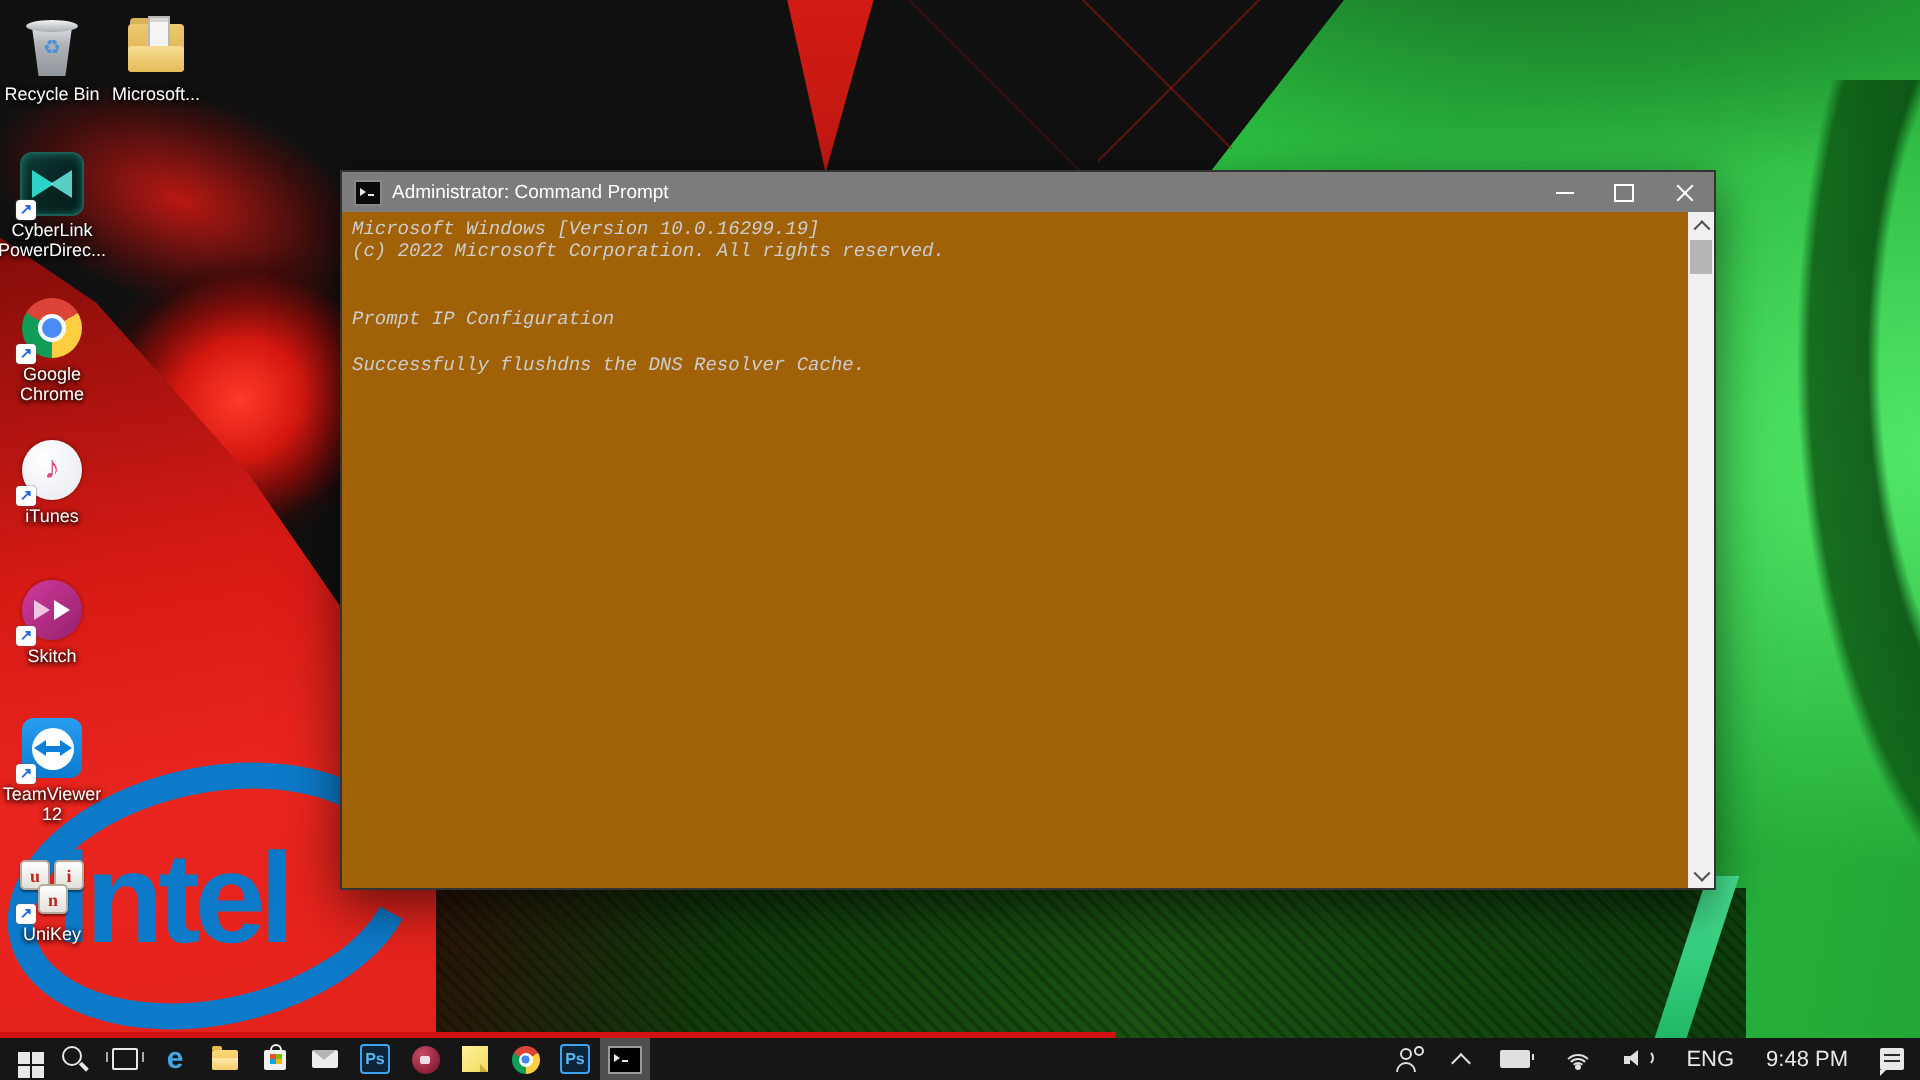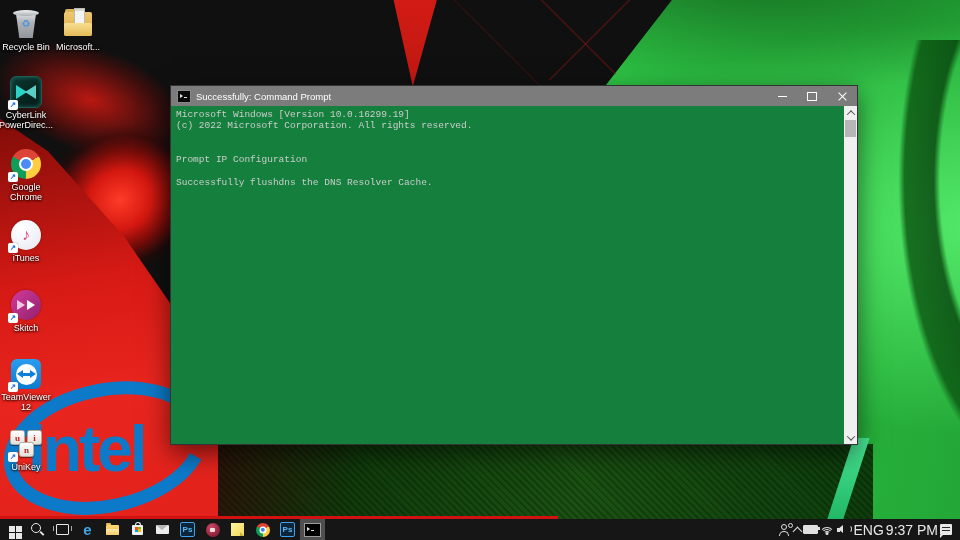--- a/index.html
+++ b/index.html
@@ -112,22 +112,22 @@
     border-top:2px solid transparent;border-bottom:2px solid transparent;border-left:3px solid #e8e8e8;}
   .tcmd::after,.tbcmd::after{content:'';position:absolute;left:6px;top:6px;width:3px;height:1px;background:#e8e8e8;}
   .ttl{color:#fff;font-size:9.5px;white-space:nowrap;}
   .wc{display:flex;height:100%;margin-left:auto;}
   .wc>div{width:30px;display:flex;align-items:center;justify-content:center;cursor:default;}
   .g-min{width:9px;height:1px;background:#fff;}
   .g-max{width:8px;height:7px;border:1px solid #fff;}
   .g-close{position:relative;width:11px;height:11px;}
   .g-close::before,.g-close::after{content:'';position:absolute;left:0;top:5px;width:11px;height:1px;background:#fff;}
   .g-close::before{transform:rotate(45deg);} .g-close::after{transform:rotate(-45deg);}
-  .tbody{position:absolute;left:0;right:13px;top:20px;bottom:0;background:#15803d;
-    padding:3px 0 0 5px;box-sizing:border-box;overflow:hidden;}
+  .tbody{position:absolute;left:0;right:13px;top:20px;bottom:0;background:#a16207;
+    padding:3px 0 0 5px;box-sizing:border-box;overflow:hidden;font-style:italic;}
   .tline{height:11.3px;white-space:pre;font-family:"Liberation Mono","DejaVu Sans Mono",monospace;
     font-size:9.5px;color:#cccccc;}
   .sbar{position:absolute;right:0;top:20px;bottom:0;width:13px;background:#f0f0f0;}
   .sb-up,.sb-dn{position:absolute;left:0;width:13px;height:13px;display:flex;align-items:center;justify-content:center;}
   .sb-up{top:0;} .sb-dn{bottom:0;}
   .sb-up i{width:5px;height:5px;border-left:1.4px solid #505050;border-top:1.4px solid #505050;
     transform:rotate(45deg) translate(1px,1px);}
   .sb-dn i{width:5px;height:5px;border-left:1.4px solid #505050;border-top:1.4px solid #505050;
     transform:rotate(225deg) translate(1px,1px);}
   .sb-thumb{position:absolute;left:1px;top:14px;width:11px;height:17px;background:#b6b6b6;}
@@ -167,22 +167,22 @@
   .tbsticky::after{content:'';position:absolute;right:0;bottom:0;width:0;height:0;
     border-left:4px solid #c9ad3e;border-top:4px solid transparent;}
   .tbchrome{position:relative;width:14px;height:14px;border-radius:50%;
     background:conic-gradient(from -60deg,#db4437 0 33.3%,#ffcd40 0 66.6%,#0f9d58 0);}
   .tbchrome::before{content:'';position:absolute;left:50%;top:50%;transform:translate(-50%,-50%);
     width:7px;height:7px;border-radius:50%;background:#fff;}
   .tbchrome::after{content:'';position:absolute;left:50%;top:50%;transform:translate(-50%,-50%);
     width:4.5px;height:4.5px;border-radius:50%;background:#4285f4;}
   .tbcmd{position:relative;width:15px;height:12px;background:#000;border:1px solid #9a9a9a;}
   
-  .tray{position:absolute;right:0;top:0;height:21px;display:flex;align-items:center;gap:2px;
-    padding-right:8px;color:#e8e8e8;font-size:14px;}
+  .tray{position:absolute;right:0;top:0;height:21px;display:flex;align-items:center;gap:16px;
+    padding-right:8px;color:#e8e8e8;font-size:11px;}
   .people{position:relative;width:14px;height:12px;}
   .people::before{content:'';position:absolute;left:3px;top:0;width:4px;height:4px;border:1.2px solid #e0e0e0;border-radius:50%;}
   .people::after{content:'';position:absolute;left:1px;bottom:0;width:8px;height:4px;border:1.2px solid #e0e0e0;
     border-bottom:none;border-radius:5px 5px 0 0;}
   .people i{position:absolute;right:-1px;top:-1px;width:3px;height:3px;border:1px solid #e0e0e0;border-radius:50%;}
   .chev{width:6px;height:6px;border-left:1.5px solid #e0e0e0;border-top:1.5px solid #e0e0e0;
     transform:rotate(45deg);margin-top:3px;}
   .batt{position:relative;width:13px;height:7px;border:1px solid #e0e0e0;border-radius:1px;background:#e0e0e0;}
   .batt::after{content:'';position:absolute;right:-3px;top:1px;width:1.6px;height:3px;background:#e0e0e0;}
   .wifi{position:relative;width:15px;height:11px;}
@@ -314,21 +314,21 @@
         <div class="uk-key" style="left:9px;top:13px;">n</div>
       </div>
       <div class="badge">↗</div>
     </div>
     <div class="di-label">UniKey</div>
   </div>
 
   <div class="win">
     <div class="tbar">
       <div class="tcmd"></div>
-      <div class="ttl">Successfully: Command Prompt</div>
+      <div class="ttl">Administrator: Command Prompt</div>
       <div class="wc">
         <div>
             <div class="g-min"></div>
           </div>
         <div>
             <div class="g-max"></div>
           </div>
         <div>
             <div class="g-close"></div>
           </div>
@@ -407,18 +407,18 @@
           <i class="w3"></i>
           <i class="w2"></i>
           <i class="w1"></i>
         </div>
       <div class="vol">
           <div class="vol-body"></div>
           <div class="vol-cone"></div>
           <div class="vol-wave"></div>
         </div>
       <div>ENG</div>
-      <div>9:37 PM</div>
+      <div>9:48 PM</div>
       <div class="ac"></div>
     </div>
   </div>
 
 </div>
 
 </body></html>

